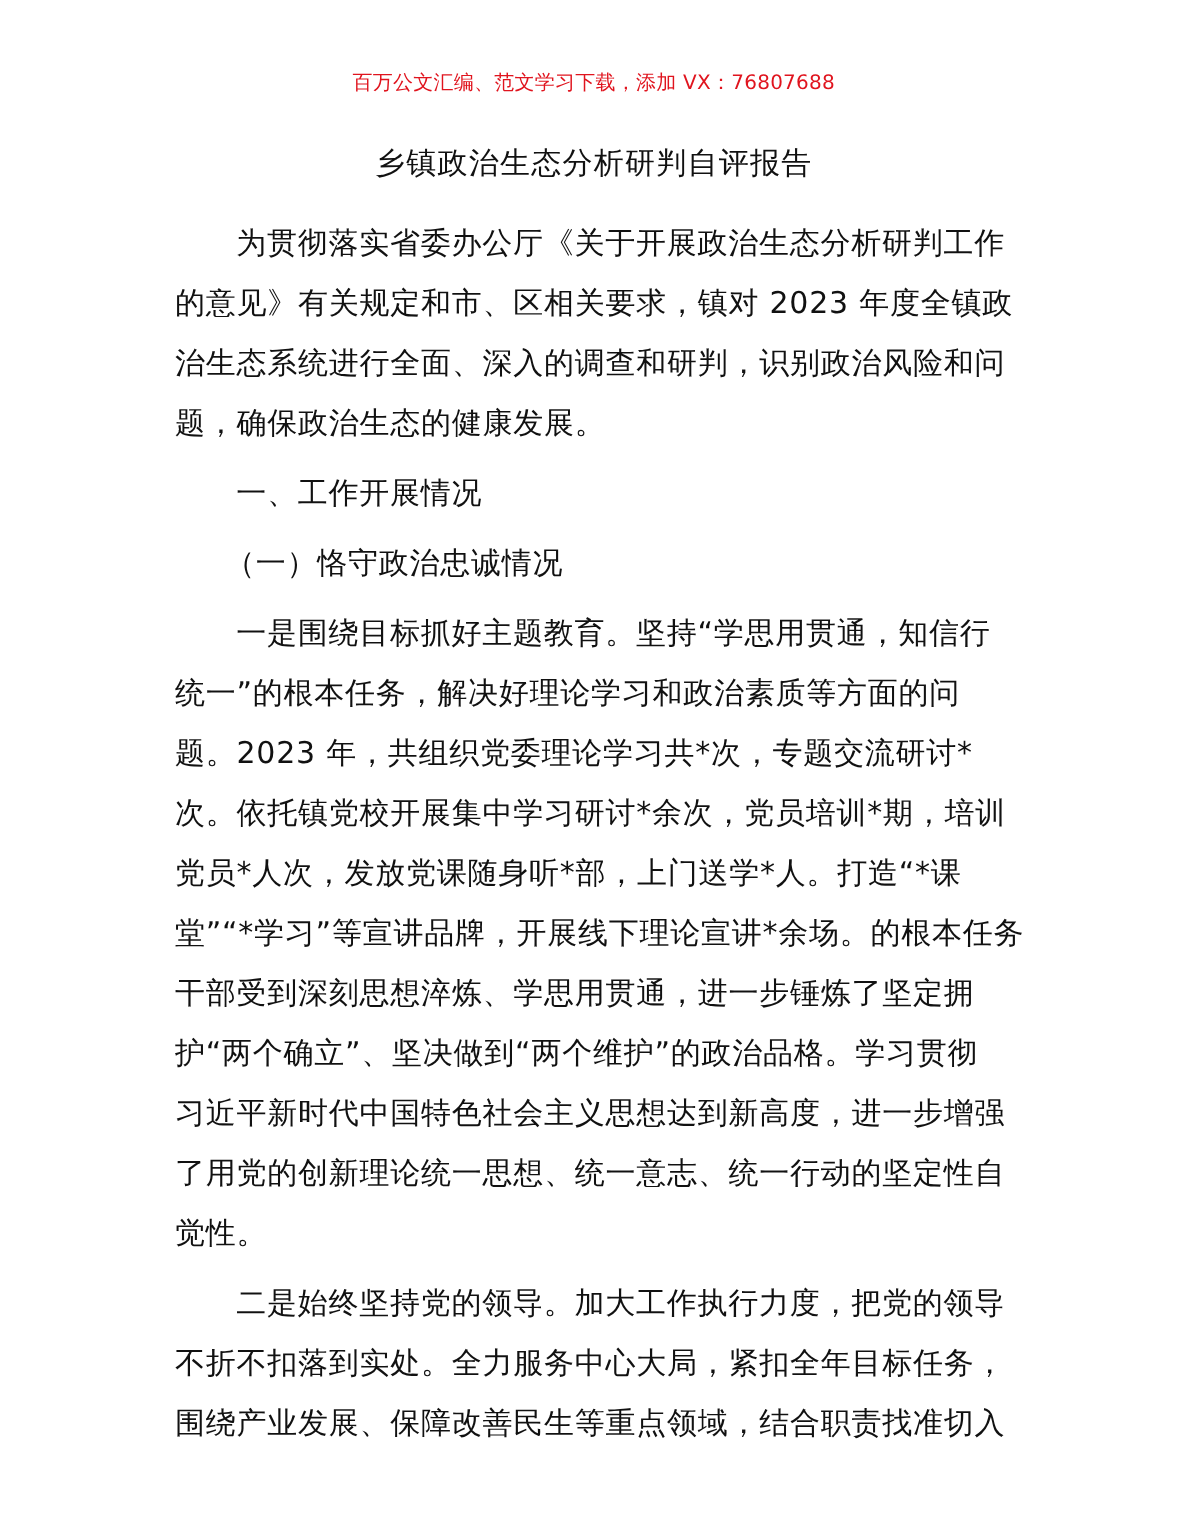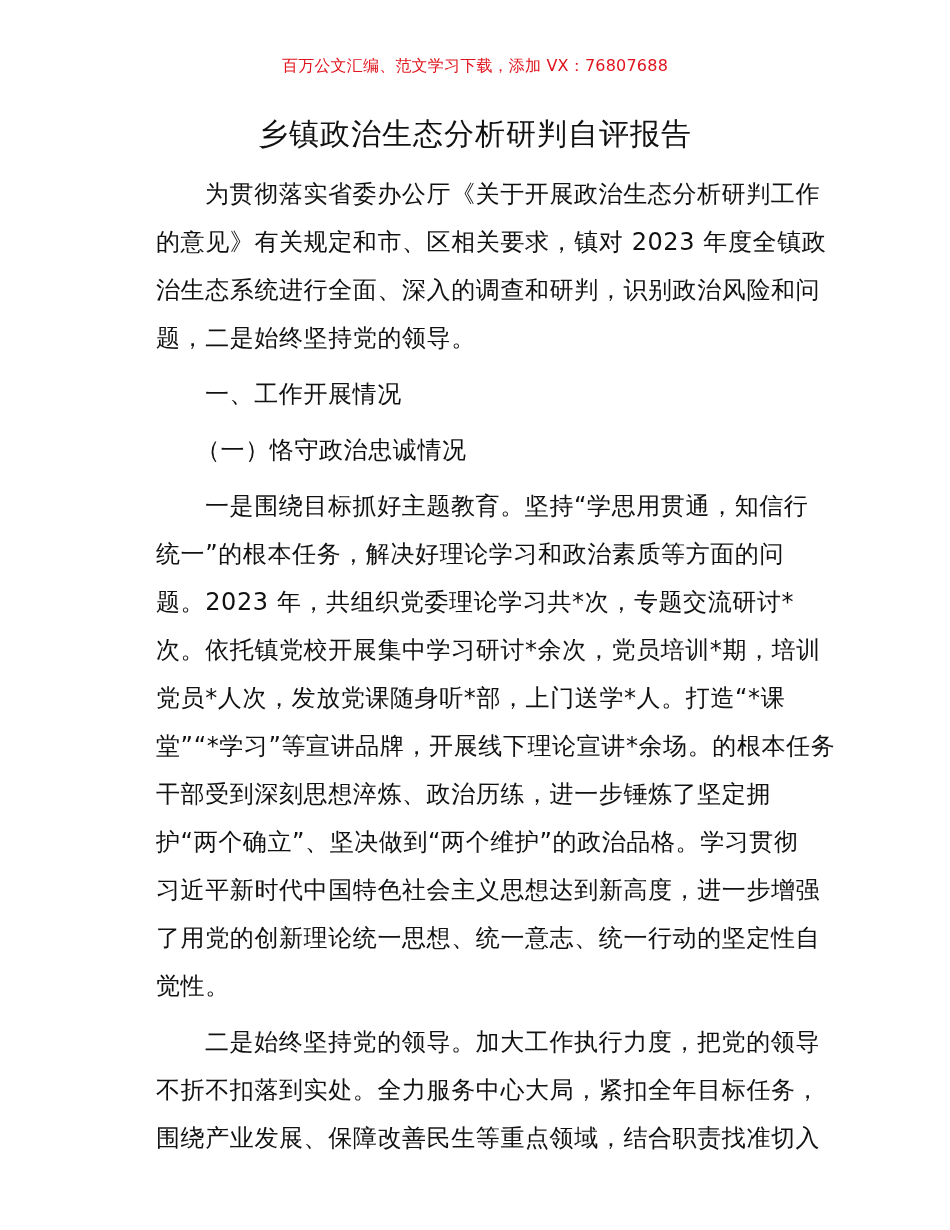--- a/index.html
+++ b/index.html
@@ -1,53 +1,53 @@
 <!DOCTYPE html>
 <html><head>
 <meta charset="utf-8">
 <style>
   html, body { margin: 0; padding: 0; background: #ffffff; }
   body { width: 950px; height: 1230px; position: relative; overflow: hidden;
          font-family: "DejaVu Sans", "Liberation Sans", sans-serif; color: #111; }
   .header-note { position: absolute; top: 56px; left: 0; width: 950px; text-align: center;
          font-size: 16px; color: #e0141e; letter-spacing: 0.2px; }
   .title { position: absolute; top: 114px; left: 0; width: 950px; text-align: center;
-         font-size: 30px; letter-spacing: 1px; color: #111; }
-  .body-text { position: absolute; top: 170px; left: 140px; width: 672px; margin-left: 16px; }
+         font-size: 24px; letter-spacing: 1px; color: #111; }
+  .body-text { position: absolute; top: 170px; left: 140px; width: 672px; }
   .line { font-size: 24px; height: 48px; line-height: 48px; white-space: nowrap;
           letter-spacing: 0.6px; overflow: visible; }
   .indent { padding-left: 49px; }
   .gap { height: 8px; }
 </style>
 </head>
 <body>
 
 <div class="header-note">百万公文汇编、范文学习下载，添加 VX：76807688</div>
 <div class="title">乡镇政治生态分析研判自评报告</div>
 
 <div class="body-text">
   <div>
     <div class="line indent">为贯彻落实省委办公厅《关于开展政治生态分析研判工作</div>
     <div class="line">的意见》有关规定和市、区相关要求，镇对 2023 年度全镇政</div>
     <div class="line">治生态系统进行全面、深入的调查和研判，识别政治风险和问</div>
-    <div class="line">题，二是始终坚持党的领导。</div>
+    <div class="line">题，确保政治生态的健康发展。</div>
   </div>
   <div class="gap"></div>
   <div class="line indent">一、工作开展情况</div>
   <div class="gap"></div>
   <div class="line indent" style="padding-left:40px">（一）恪守政治忠诚情况</div>
   <div class="gap"></div>
   <div>
     <div class="line indent">一是围绕目标抓好主题教育。坚持“学思用贯通，知信行</div>
     <div class="line">统一”的根本任务，解决好理论学习和政治素质等方面的问</div>
     <div class="line">题。2023 年，共组织党委理论学习共*次，专题交流研讨*</div>
     <div class="line">次。依托镇党校开展集中学习研讨*余次，党员培训*期，培训</div>
     <div class="line">党员*人次，发放党课随身听*部，上门送学*人。打造“*课</div>
     <div class="line">堂”“*学习”等宣讲品牌，开展线下理论宣讲*余场。的根本任务</div>
-    <div class="line">干部受到深刻思想淬炼、政治历练，进一步锤炼了坚定拥</div>
+    <div class="line">干部受到深刻思想淬炼、学思用贯通，进一步锤炼了坚定拥</div>
     <div class="line">护“两个确立”、坚决做到“两个维护”的政治品格。学习贯彻</div>
     <div class="line">习近平新时代中国特色社会主义思想达到新高度，进一步增强</div>
     <div class="line">了用党的创新理论统一思想、统一意志、统一行动的坚定性自</div>
     <div class="line">觉性。</div>
   </div>
   <div class="gap"></div>
   <div>
     <div class="line indent">二是始终坚持党的领导。加大工作执行力度，把党的领导</div>
     <div class="line">不折不扣落到实处。全力服务中心大局，紧扣全年目标任务，</div>
     <div class="line">围绕产业发展、保障改善民生等重点领域，结合职责找准切入</div>

